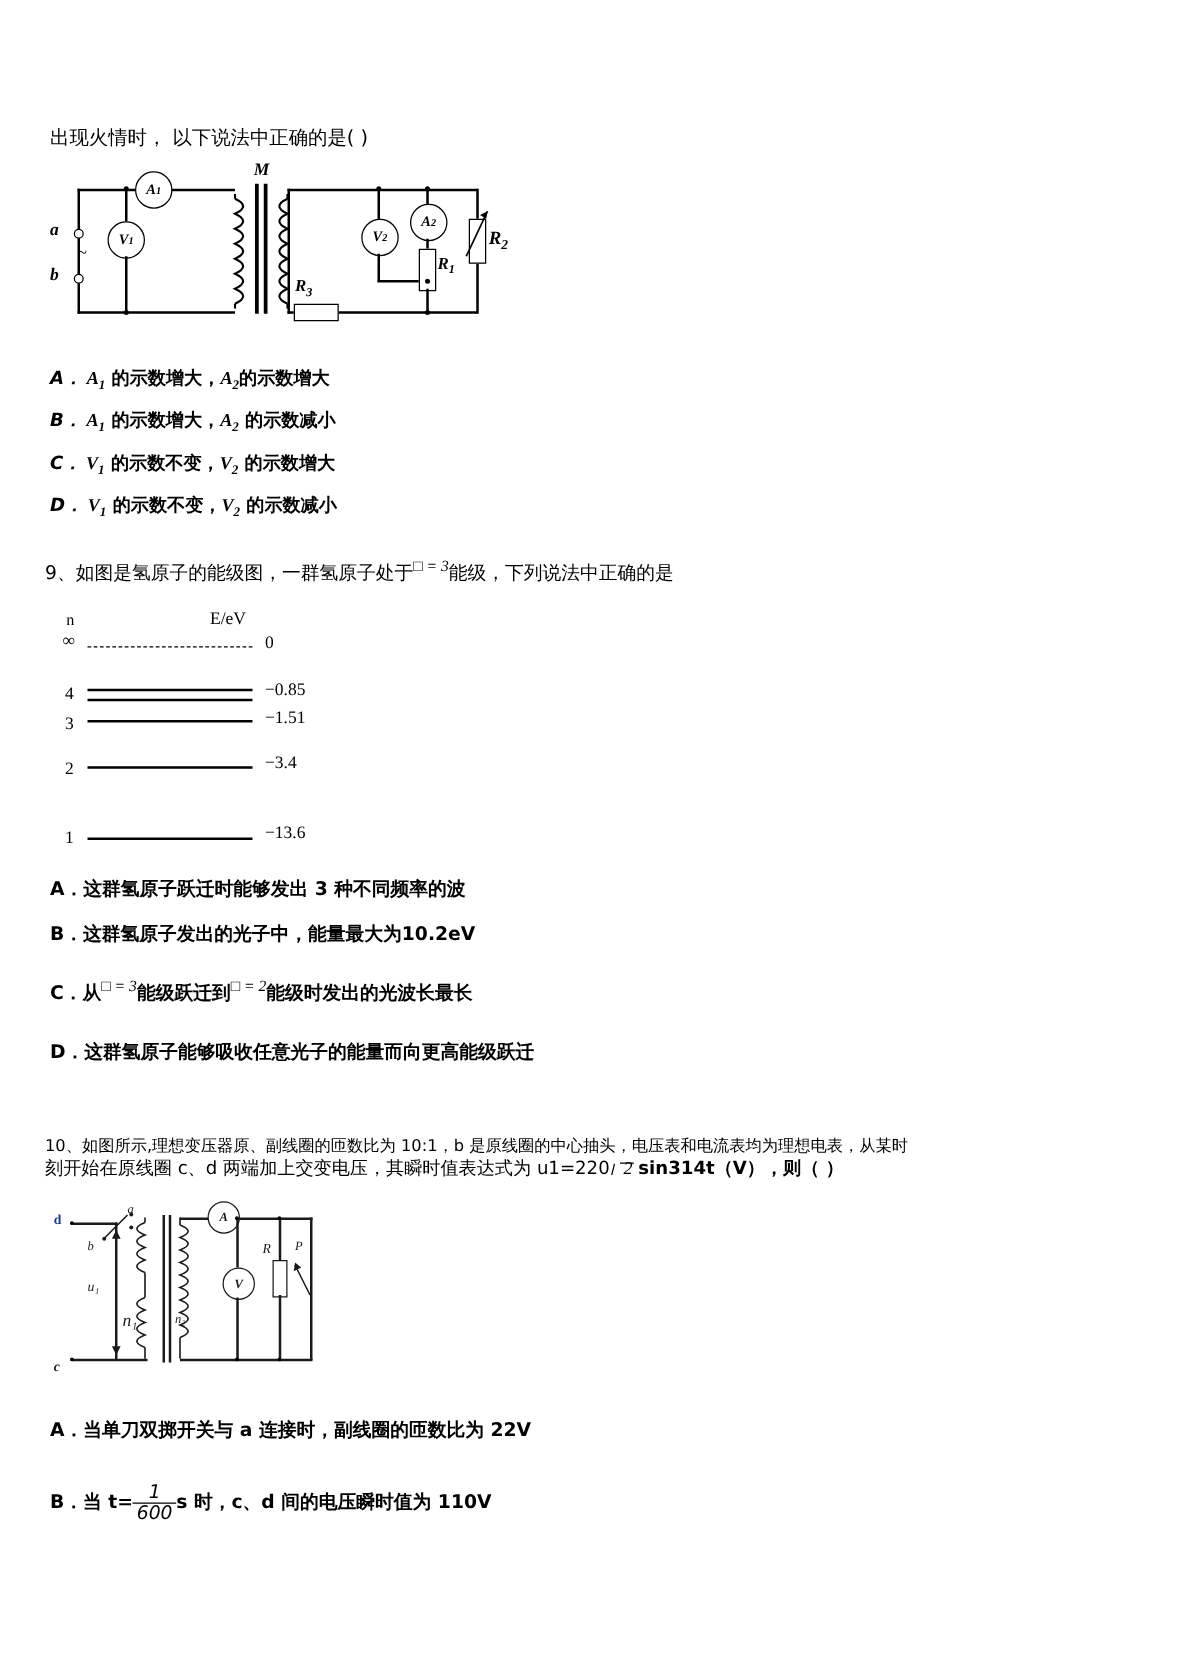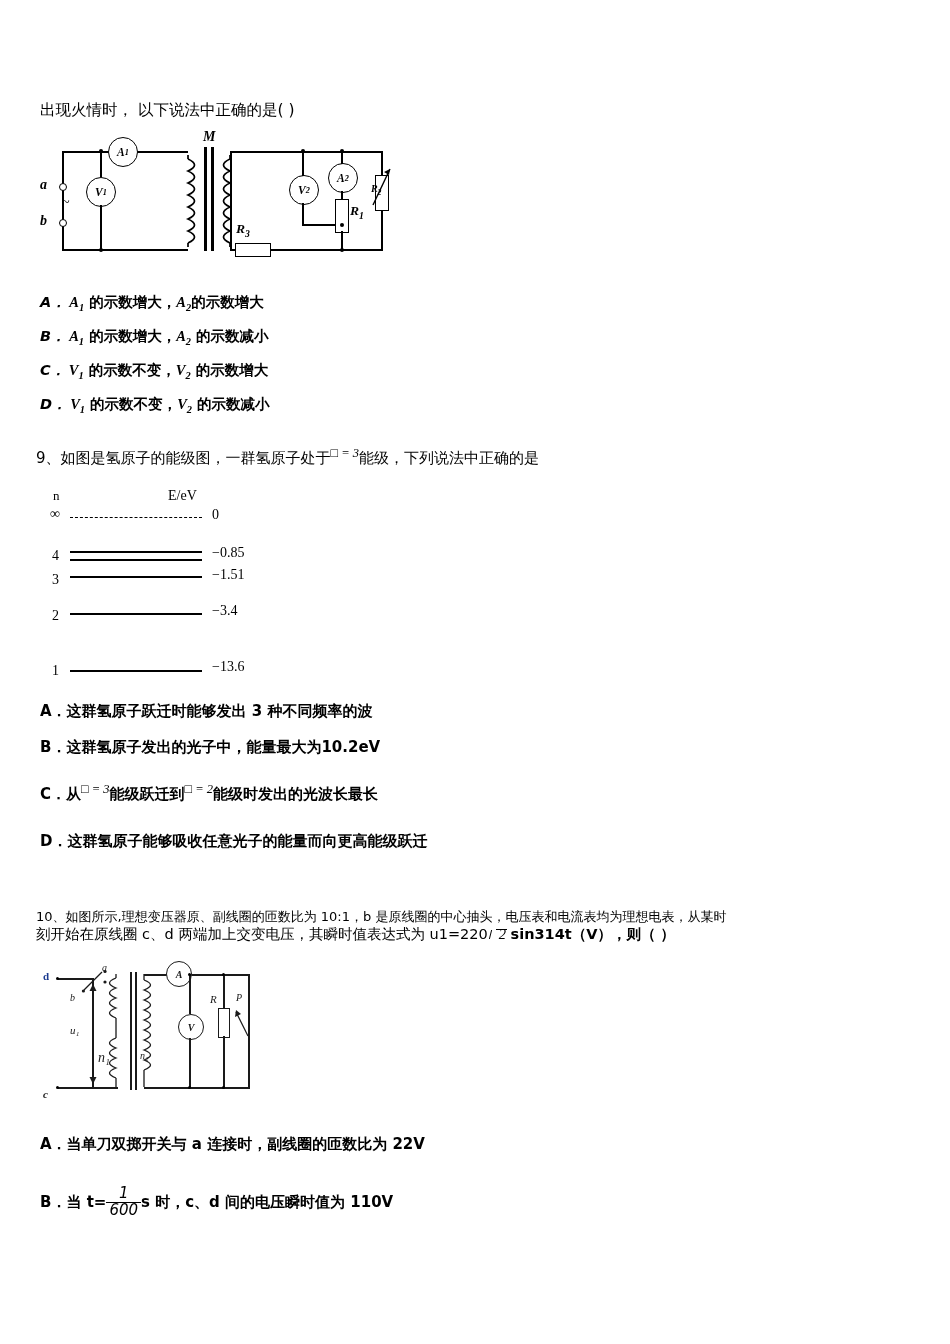--- a/index.html
+++ b/index.html
@@ -183,21 +183,21 @@
     <div class="txt ital bold" style="left:310px; top:68px; font-size:13.5px;"><span>R</span><span class="sub">1</span></div>
     <div class="wire v" style="left:301px; top:96px; height:19px;"></div>
     <div class="node" style="left:299.5px; top:112.5px;"></div>
     <div class="node" style="left:299.5px; top:87.5px;"></div>
 
     <div class="resbox" style="left:335px; top:40px; width:12px; height:34px;"></div>
     <svg style="position:absolute; left:331px; top:28px;" width="24" height="46" viewBox="0 0 24 46">
       <path d="M2 42 L19 6" stroke="#000" stroke-width="1.4" fill="none"></path>
       <path d="M19 6 L13 9 L18 12 Z" fill="#000"></path>
     </svg>
-    <div class="txt ital bold" style="left:331px; top:48px; font-size:10px;"><span>R</span><span class="sub">2</span></div>
+    <div class="txt ital bold" style="left:351px; top:48px; font-size:15px;"><span>R</span><span class="sub">2</span></div>
 
     <div class="resbox" style="left:195px; top:108px; width:34px; height:12px;"></div>
     <div class="txt ital bold" style="left:196px; top:86px; font-size:13.5px;"><span>R</span><span class="sub">3</span></div>
   </div>
 
   <div class="txt" style="left:40px; top:293px; font-size:14.5px;">
     <span class="bold ital cn">A．</span><span class="bold ital">&nbsp;</span><span class="bold ital">A</span><span class="bold ital sub">1</span><span class="bold cn"> 的示数增大，</span><span class="bold ital">A</span><span class="bold ital sub">2</span><span class="bold cn">的示数增大</span>
   </div>
   <div class="txt" style="left:40px; top:327px; font-size:14.5px;">
     <span class="bold ital cn">B．</span><span class="bold ital">&nbsp;</span><span class="bold ital">A</span><span class="bold ital sub">1</span><span class="bold cn"> 的示数增大，</span><span class="bold ital">A</span><span class="bold ital sub">2</span><span class="bold cn"> 的示数减小</span>

